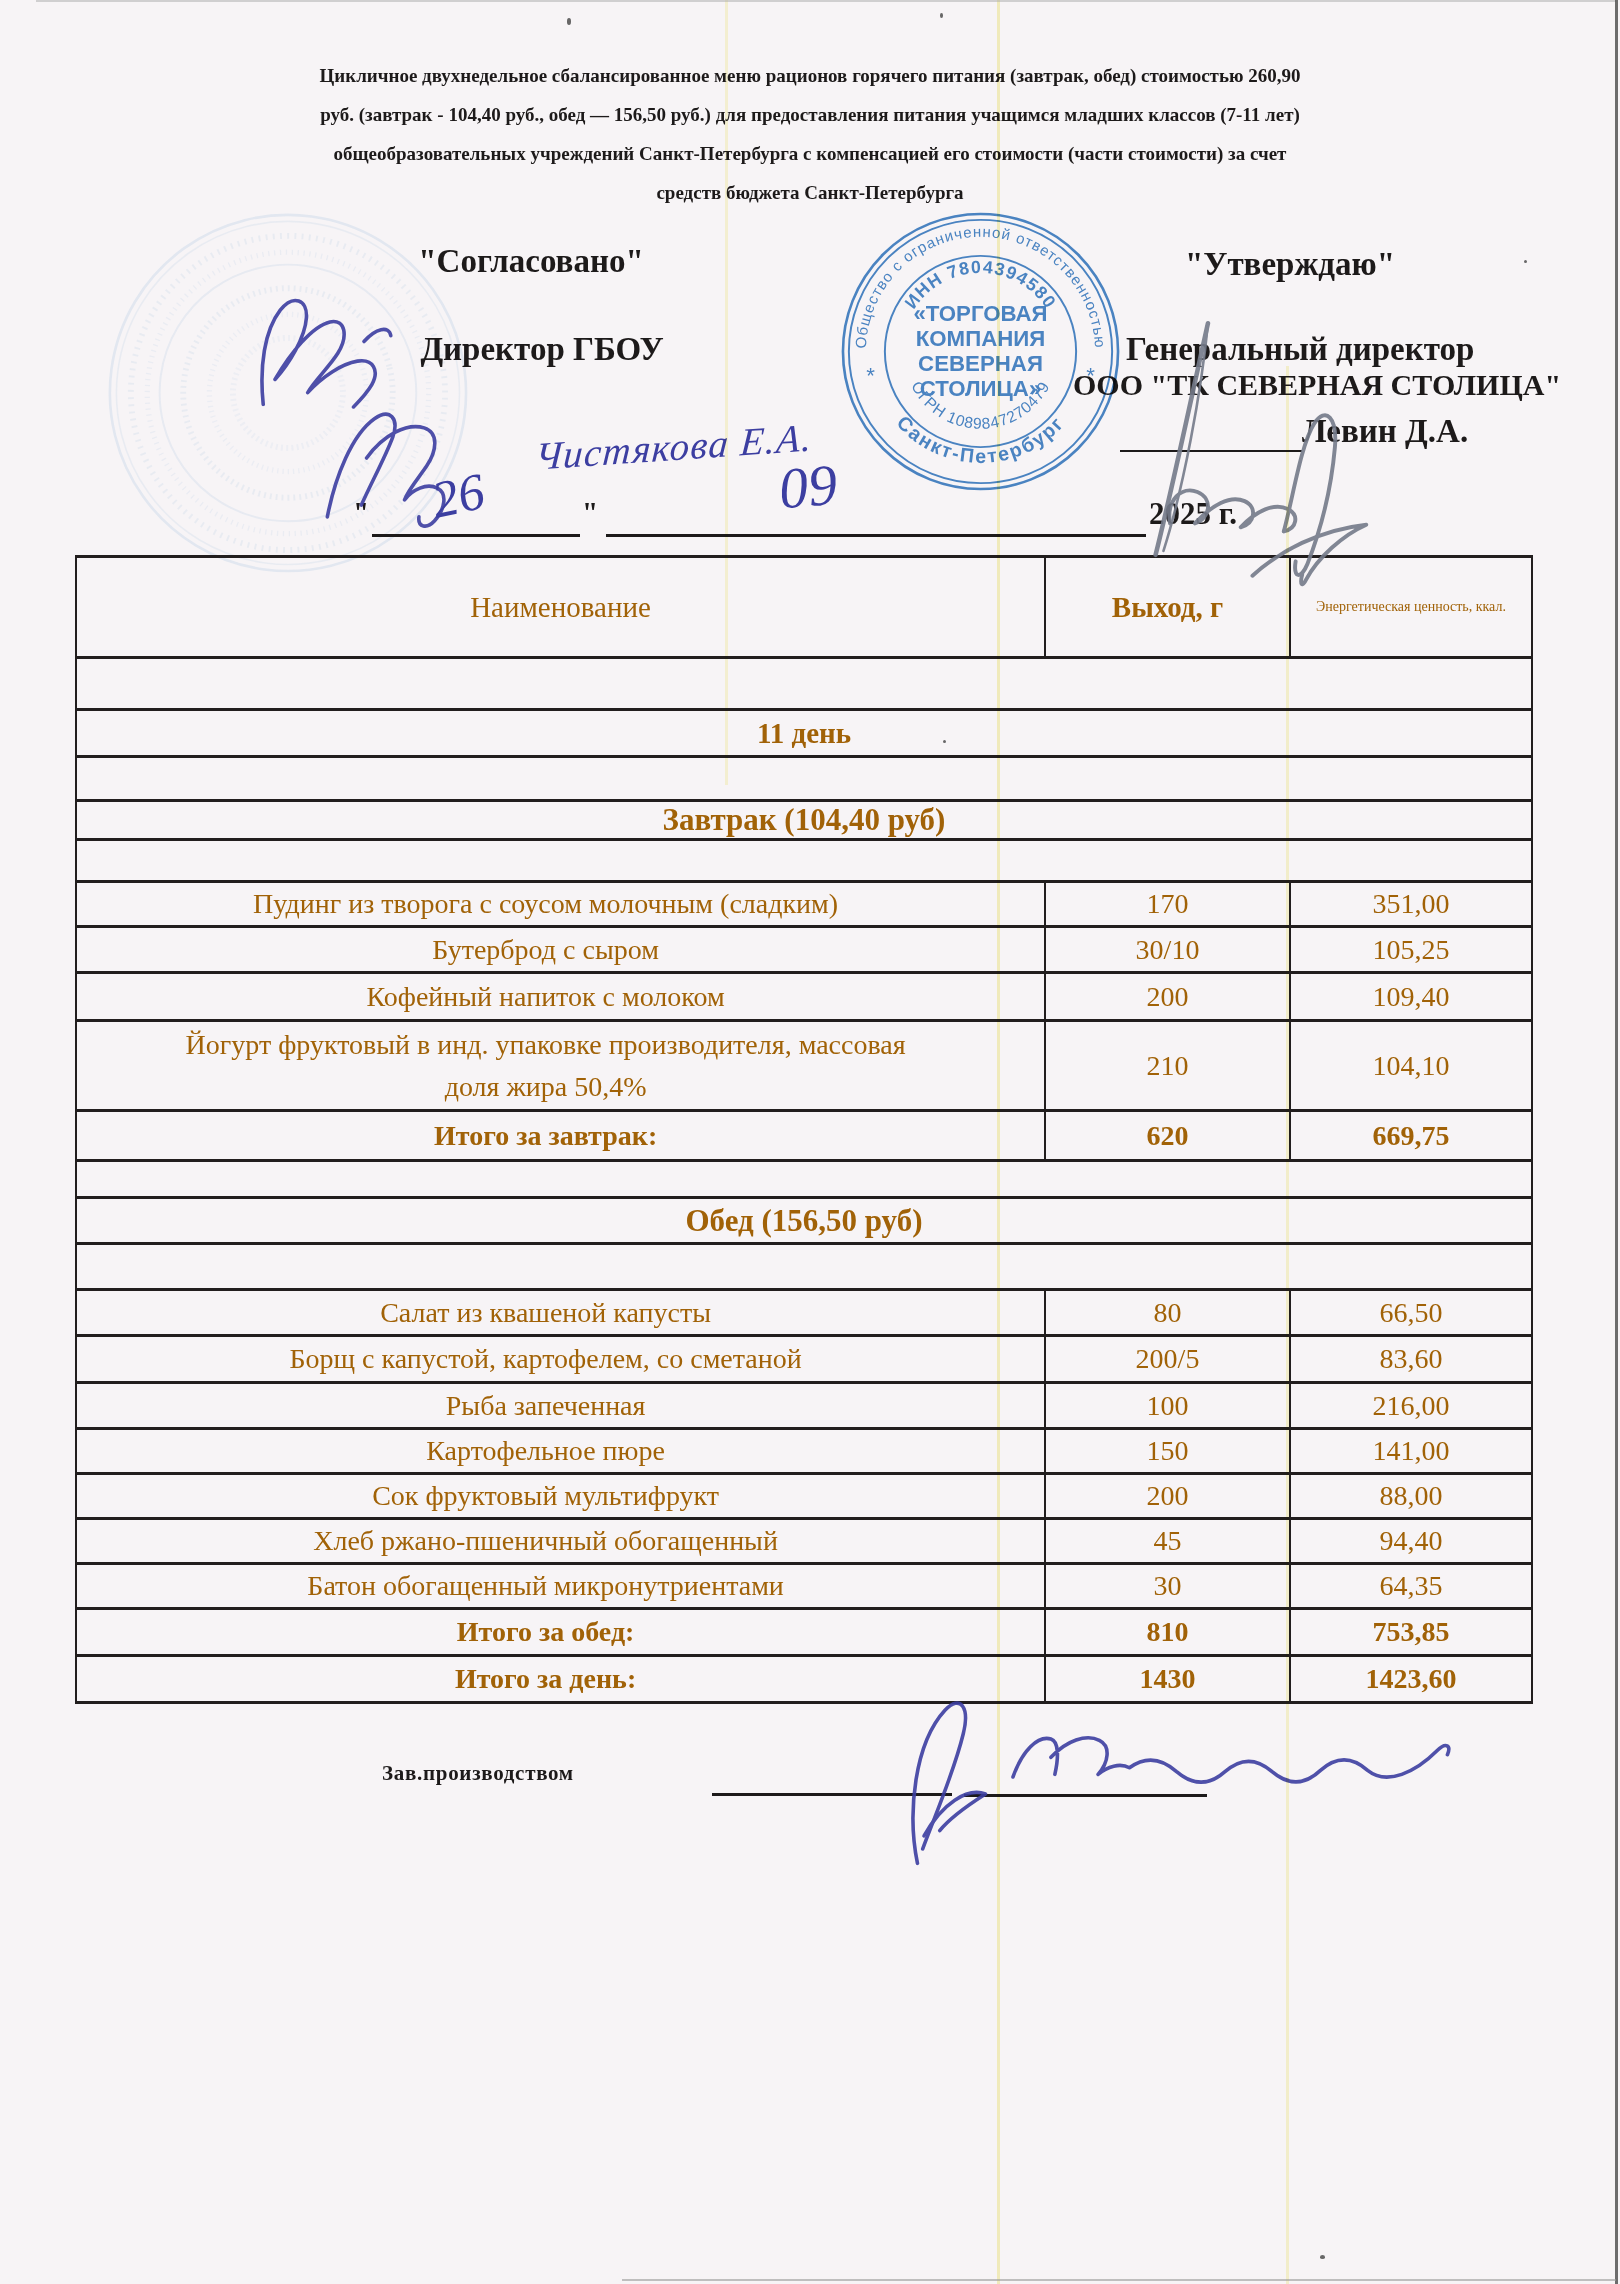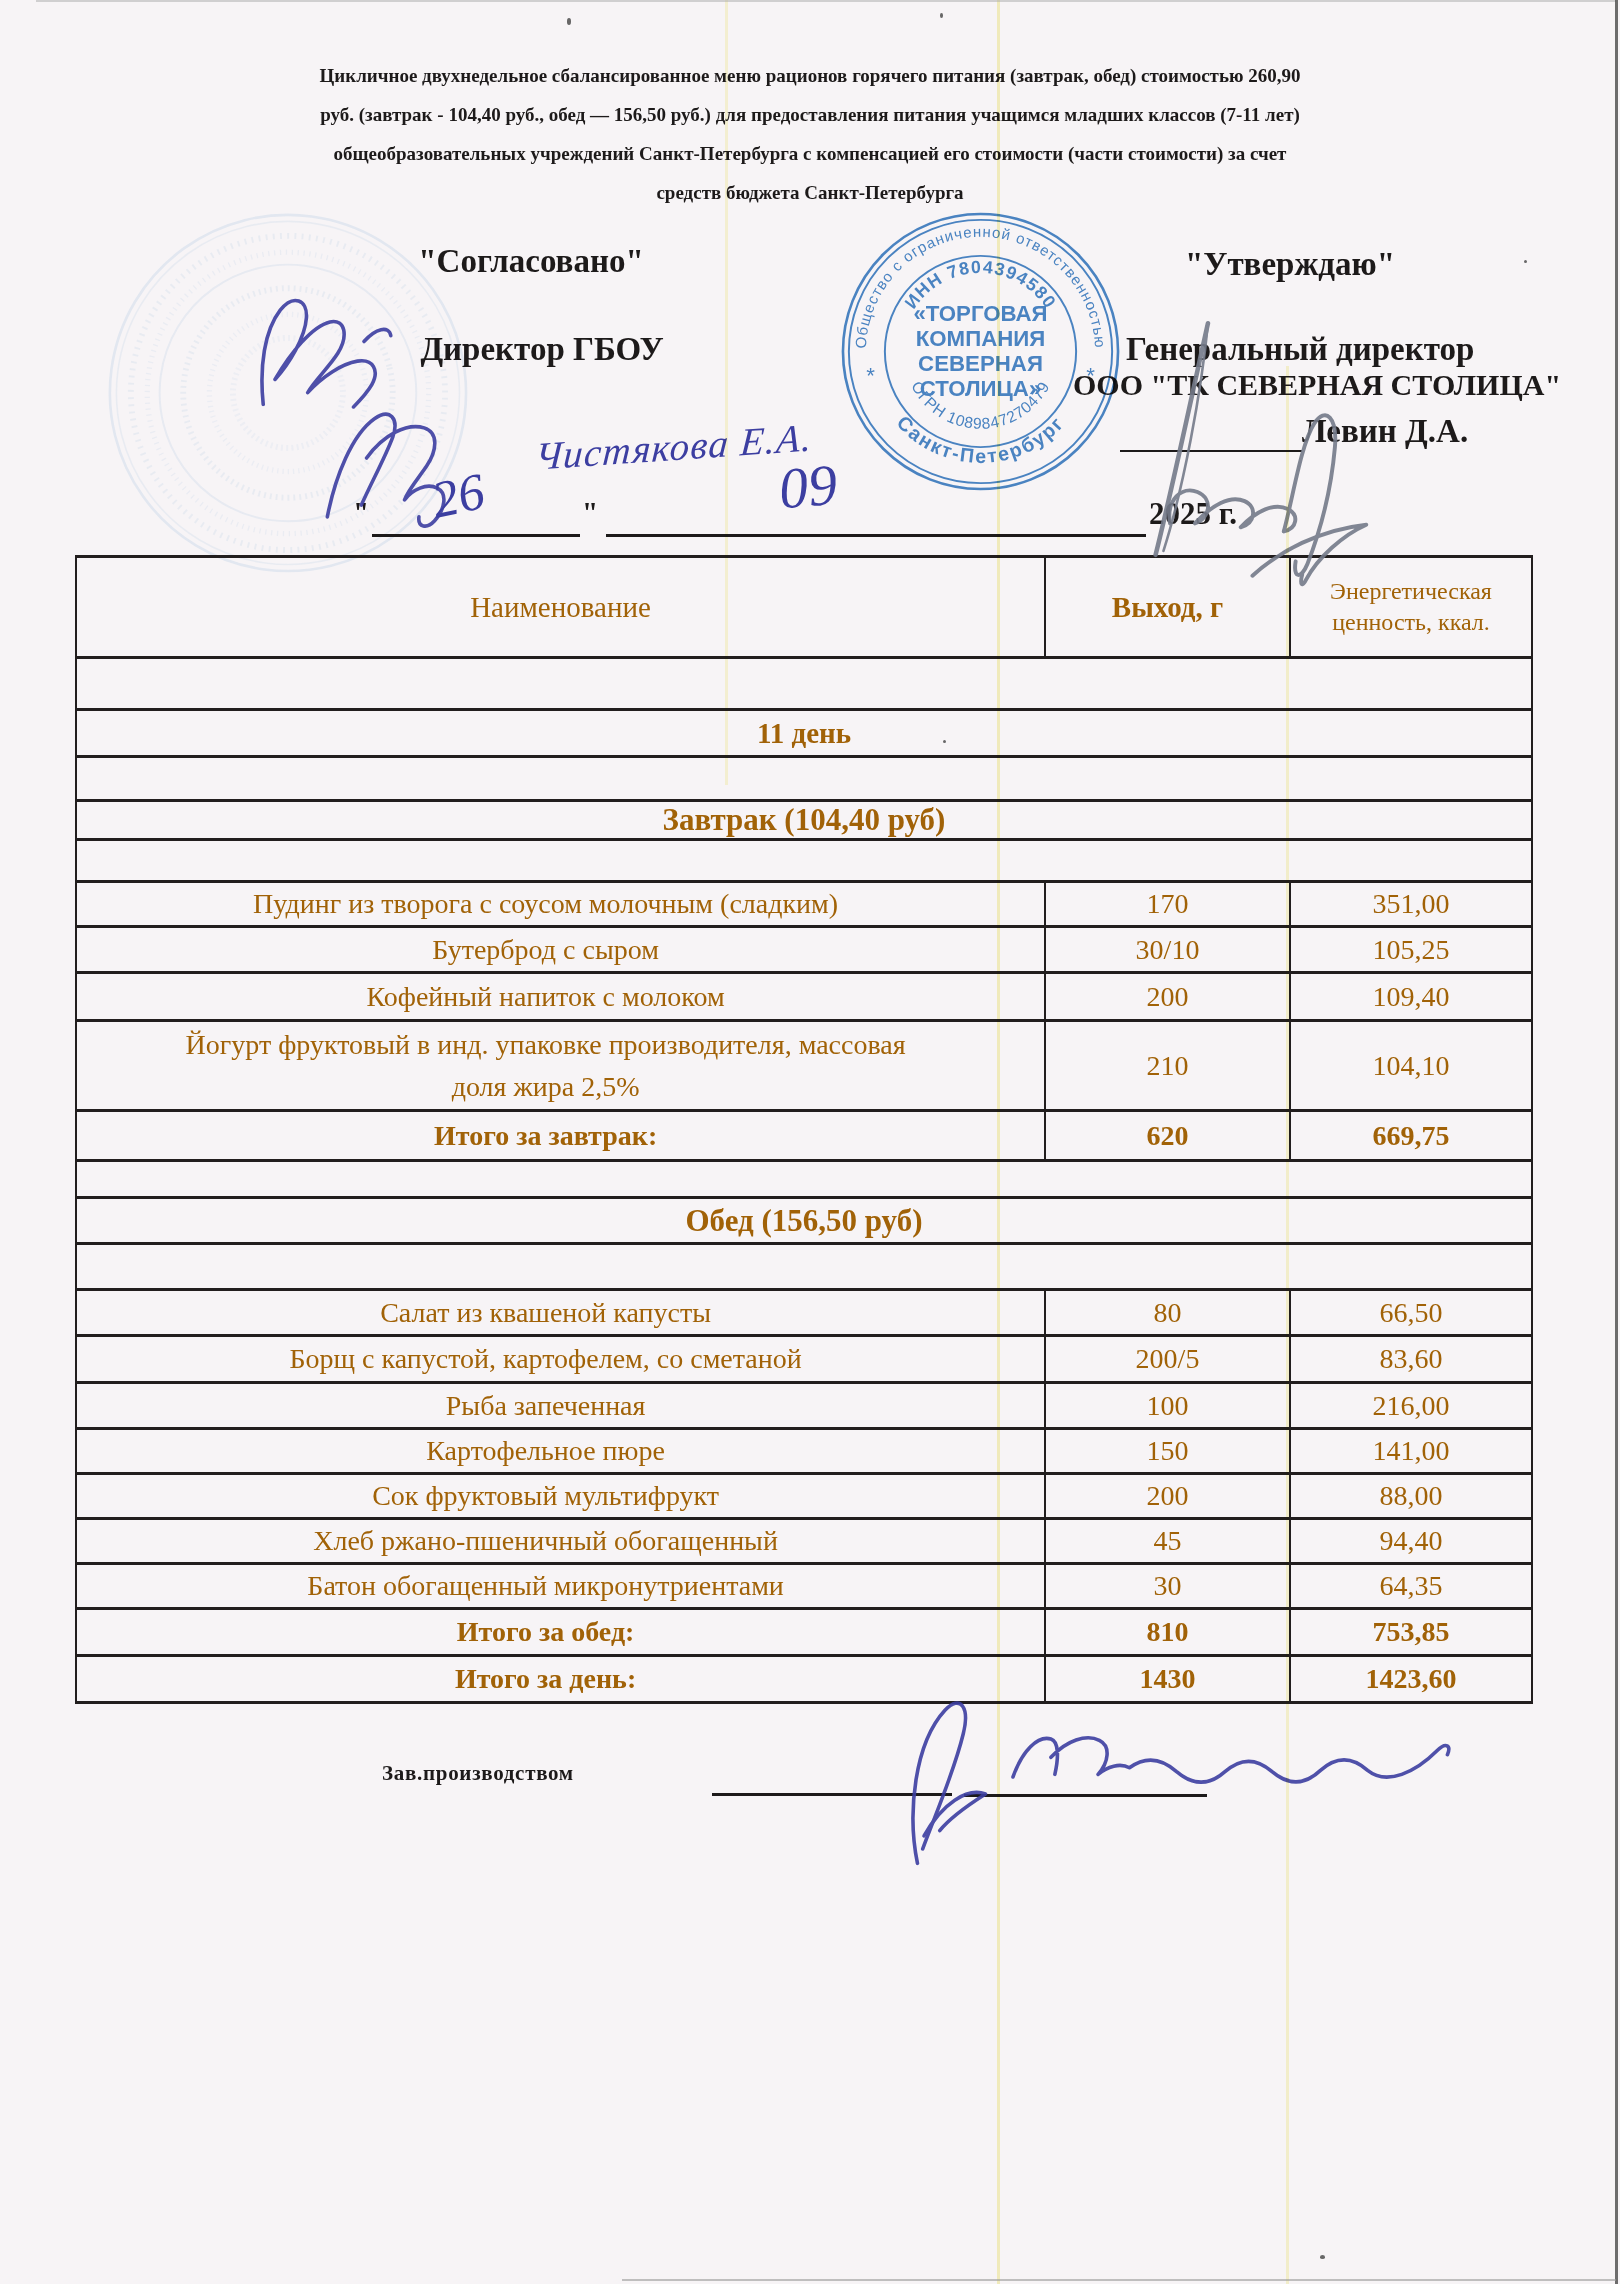--- a/index.html
+++ b/index.html
@@ -38,21 +38,21 @@
     border-collapse:collapse; table-layout:fixed; font-size:28px; color:#a16207; }
   #menu-table td { border-top:3.3px solid #221e1e; border-bottom:3.3px solid #221e1e;
     border-left:2px solid #221e1e; border-right:2px solid #221e1e;
     vertical-align:middle; padding:0 6.5px; overflow:hidden; }
   #menu-table td.c-name { text-align:center; padding-left:9.2px; padding-right:39px;
     white-space:pre-line; line-height:1.5; }
   #menu-table td.c-num { text-align:center; }
   #menu-table tr.r-colheader td { text-align:center; }
   #menu-table td.hdr-0 { font-size:29px; }
   #menu-table td.hdr-1 { font-size:29px; font-weight:bold; }
-  #menu-table td.hdr-2 { font-size:24px; line-height:1.3; padding:0 17px; white-space:normal; }
+  #menu-table td.hdr-2 { font-size:14px; line-height:1.3; padding:0 17px; white-space:normal; }
   #menu-table td.section { text-align:center; font-weight:bold; }
   #menu-table td.sec-day  { font-size:29px; }
   #menu-table td.sec-meal { font-size:31px; }
   #menu-table tr.r-total td { font-weight:bold; }
 
   
   #footer-label { font-weight:bold; font-size:21px; letter-spacing:0.7px; white-space:nowrap; }
   .sig-u { border-bottom:3.3px solid #1d1a1a; height:0; }
 
   
@@ -178,21 +178,21 @@
           <td class="c-num">30/10</td>
           <td class="c-num">105,25</td>
         </tr>
         <tr class="r-item" style="height: 48px;">
           <td class="c-name">Кофейный напиток с молоком</td>
           <td class="c-num">200</td>
           <td class="c-num">109,40</td>
         </tr>
         <tr class="r-item" style="height: 90px;">
           <td class="c-name">Йогурт фруктовый в инд. упаковке производителя, массовая
-доля жира 2,5%</td>
+доля жира 50,4%</td>
           <td class="c-num">210</td>
           <td class="c-num">104,10</td>
         </tr>
         <tr class="r-total" style="height: 50px;">
           <td class="c-name">Итого за завтрак:</td>
           <td class="c-num">620</td>
           <td class="c-num">669,75</td>
         </tr>
         <tr class="r-empty" style="height: 37px;">
           <td class="spacer" colspan="3">&nbsp;</td>

